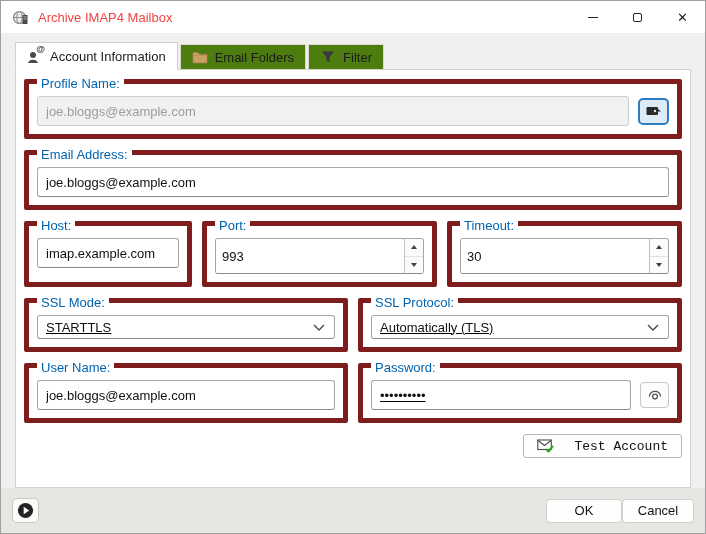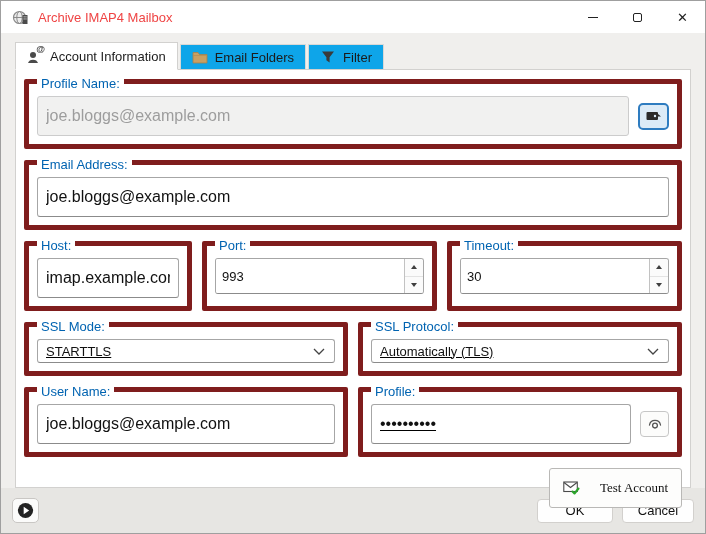--- a/index.html
+++ b/index.html
@@ -15,41 +15,41 @@
   .title-text { font-size:13px; color:#ef4444; flex:1; }
   .win-controls { display:flex; height:100%; }
   .win-btn { width:45px; height:100%; display:flex; align-items:center; justify-content:center; cursor:default; }
   .min-glyph { width:10px; height:0; border-bottom:1px solid #222; display:block; }
   .max-glyph { width:9px; height:9px; border:1px solid #222; border-radius:2px; display:block; }
   .close-glyph { font-size:13px; color:#222; line-height:1; }
 
   
   .tabstrip { display:flex; align-items:flex-end; padding-left:14px; margin-top:8px; height:28px; position:relative; z-index:3; flex:0 0 auto; }
   .tab { display:flex; align-items:center; gap:7px; font-size:13px; color:#1b1b1b;
-         padding:0 11px; height:25px; background:#0ea5e9; border:1px solid #d9d8d6; border-bottom:none; margin-right:2px; cursor:default; }
+         padding:0 11px; height:25px; background:#4d7c0f; border:1px solid #d9d8d6; border-bottom:none; margin-right:2px; cursor:default; }
   .tab.active { background:#ffffff; height:28px; border-color:#d2d1cf; position:relative; z-index:4; margin-bottom:-1px; border-bottom:1px solid #ffffff; }
   .tab-icon { width:16px; height:16px; position:relative; flex:0 0 auto; }
   .at-badge { position:absolute; top:-3px; right:-2px; font-size:9px; font-weight:bold; color:#3c3c3c; background:transparent; line-height:1; }
 
   
   .panel { margin:0 14px; background:#ffffff; border:1px solid #d2d1cf; height:419px; padding:9px 8px 8px; position:relative; z-index:2; flex:0 0 auto; }
   .intro { font-size:13px; color:#1b1b1b; line-height:1.4; margin:2px 3px 14px; }
 
   .group { position:relative; border:5px solid #7f1d1d; border-radius:2px; padding:12px 8px 8px; margin-bottom:11px; }
   .glabel { position:absolute; top:-8px; left:8px; background:#ffffff; padding:0 4px; font-size:13px; line-height:15px; color:#0063B1; }
 
   .row { display:flex; gap:10px; }
   .row > .group { margin-bottom:11px; }
   .grow { flex:1 1 auto; min-width:0; }
   .w-port { flex:0 0 125px; }
   .w-timeout { flex:0 0 130px; }
   .half { flex:1 1 0;text-decoration:underline; }
 
-  .tbox { width:100%; height:40px; border:1px solid #a6a6a6; border-bottom-color:#8b8b8b; border-radius:3px;
-          padding:4px 8px; font-size:16px; font-family:"Liberation Sans", sans-serif; color:#111; background:#fff; outline:none; }
+  .tbox { width:100%; height:30px; border:1px solid #a6a6a6; border-bottom-color:#8b8b8b; border-radius:3px;
+          padding:4px 8px; font-size:13px; font-family:"Liberation Sans", sans-serif; color:#111; background:#fff; outline:none; }
   .tbox:disabled, .tbox.disabled { background:#f1f1f0; color:#9d9d9d; border-color:#cccccc; }
 
   .inline { display:flex; align-items:center; }
 
   .edit-btn { width:31px; height:27px; margin-left:9px; border:2px solid #2E7CC0; background:#dcebf7; border-radius:5px;
               display:flex; align-items:center; justify-content:center; cursor:default; flex:0 0 auto; }
 
   
   .spin { display:flex; height:36px; border:1px solid #a6a6a6; border-bottom-color:#8b8b8b; border-radius:3px; background:#fff; overflow:hidden; }
   .spin-input { flex:1 1 auto; min-width:0; border:none; outline:none; padding:0 6px; font-size:13px; font-family:"Liberation Sans", sans-serif; color:#111; }
@@ -62,29 +62,29 @@
   
   .select { height:24px; border:1px solid #a6a6a6; border-bottom-color:#8b8b8b; border-radius:3px; background:#fff;
             display:flex; align-items:center; justify-content:space-between; padding:0 9px 0 8px; font-size:13px; color:#111; cursor:default; }
 
   
   .eye-btn { width:29px; height:26px; margin-left:9px; border:1px solid #c6c6c6; background:#fcfcfb; border-radius:4px;
              display:flex; align-items:center; justify-content:center; cursor:default; flex:0 0 auto; }
 
   
   .row-right { display:flex; justify-content:flex-end; }
-  .test-btn { display:flex; align-items:center; gap:20px; height:40px; padding:0 13px; background:#fdfdfc;
-              border:1px solid #b9b8b6; border-radius:3px; font-size:13px; color:#111; cursor:default; font-family:Liberation Serif, serif; }
+  .test-btn { display:flex; align-items:center; gap:20px; height:24px; padding:0 13px; background:#fdfdfc;
+              border:1px solid #b9b8b6; border-radius:3px; font-size:13px; color:#111; cursor:default; font-family:Liberation Mono, monospace; }
 
   
   .footer { flex:1 1 auto; display:flex; align-items:center; padding:0 11px; background:#e7e6e3; }
   .play-btn { width:27px; height:25px; border:1px solid #c9c7c4; border-radius:5px; background:#fbfbfa;
               display:flex; align-items:center; justify-content:center; margin-right:auto; cursor:default; }
   .dlg-btn { height:24px; background:#fefefe; border:1px solid #d2d0cd; border-radius:4px; font-size:13px; color:#111;
-             font-family:"Liberation Sans", sans-serif; cursor:default; margin-left:9px; }
+             font-family:"Liberation Sans", sans-serif; cursor:default; }
   .ok { width:76px; }
   .cancel { width:72px; }
 </style>
 </head>
 <body>
 
 <div class="window">
 
   <div class="titlebar">
     <svg class="app-icon" viewBox="0 0 17 17">
@@ -217,21 +217,21 @@
         </div>
       </div>
     </div>
 
     <div class="row">
       <div class="group half">
         <span class="glabel">User Name:</span>
         <input class="tbox" value="joe.bloggs@example.com" style="">
       </div>
       <div class="group half">
-        <span class="glabel">Profile:</span>
+        <span class="glabel">Password:</span>
         <div class="inline">
           <input class="tbox" value="••••••••••" style="">
           <div class="eye-btn">
             <svg width="16" height="14" viewBox="0 0 16 14">
               <path d="M2.5 8 A5.6 5.6 0 0 1 13.5 8" fill="none" stroke="#555" stroke-width="1.3" stroke-linecap="round"></path>
               <circle cx="8" cy="8.6" r="2.4" fill="none" stroke="#555" stroke-width="1.3"></circle>
             </svg>
           </div>
         </div>
       </div>

